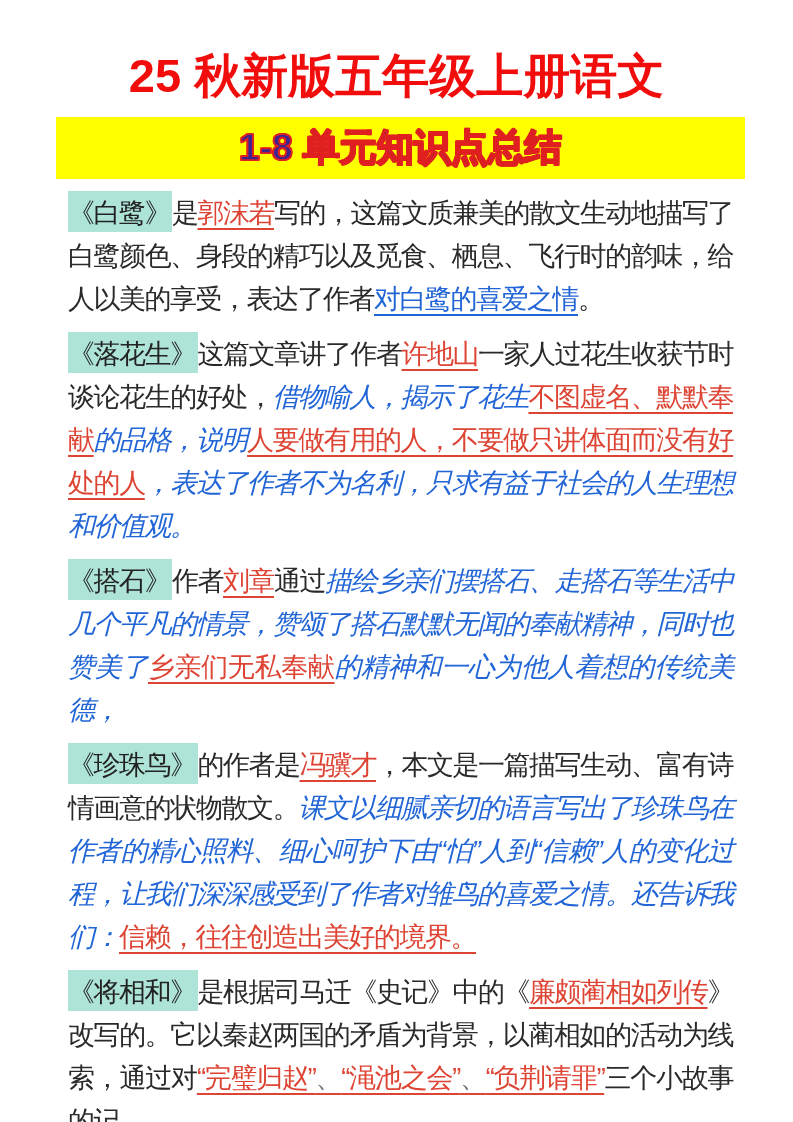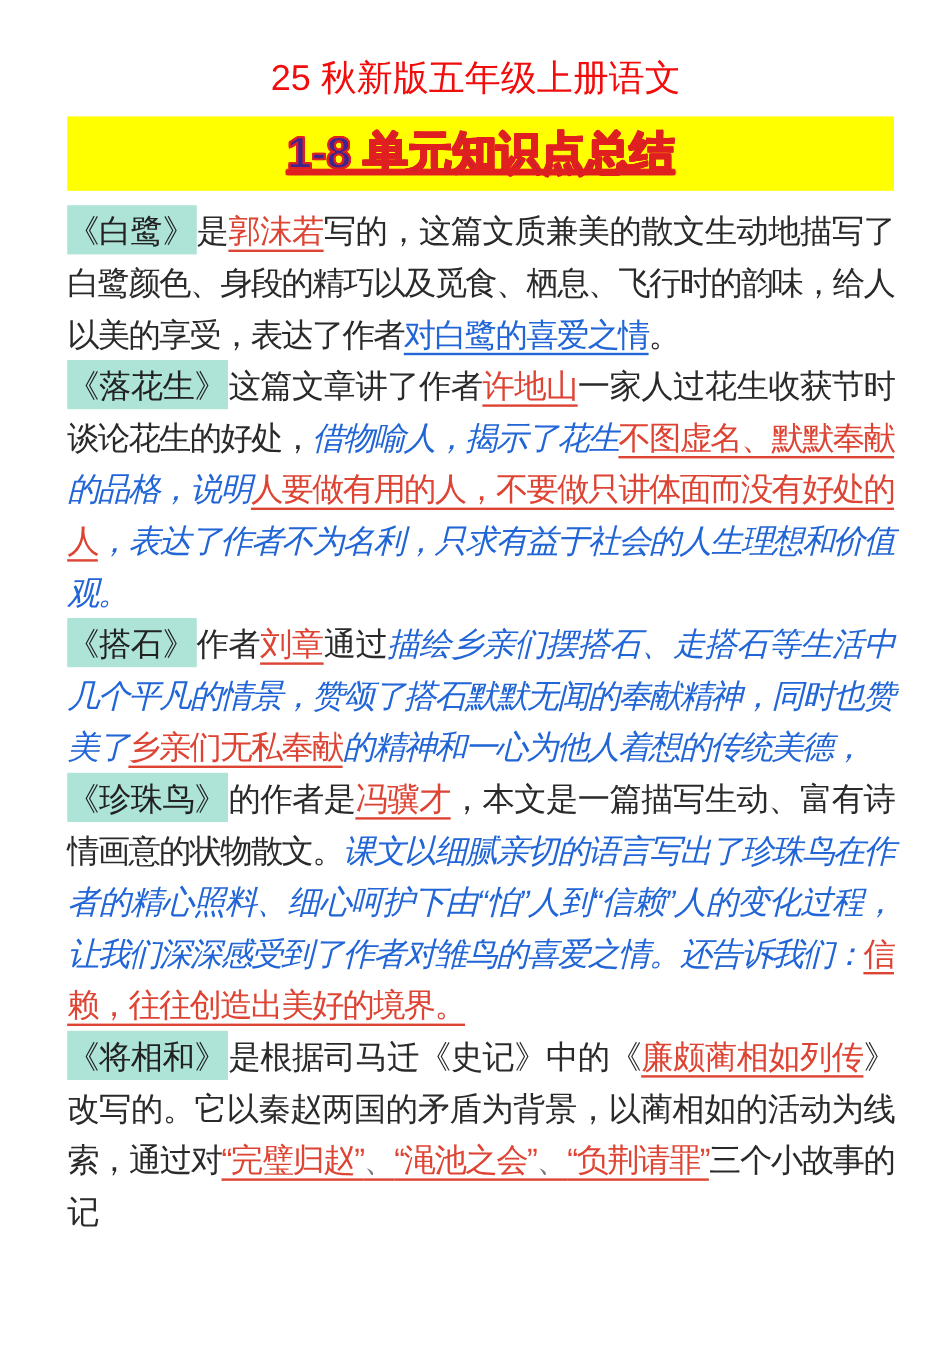--- a/index.html
+++ b/index.html
@@ -20,22 +20,22 @@
     height: 1122px;
     background: #ffffff;
     overflow: hidden;
     font-family: "Liberation Sans", "DejaVu Sans", sans-serif;
   }
   .page { width: 793px; height: 1122px; position: relative; }
 
   .title {
     margin: 48px 0 0 0;
     text-align: center;
-    font-size: 30px;
-    font-weight: normal;
+    font-size: 47px;
+    font-weight: bold;
     color: var(--title-red);
     letter-spacing: 0;
     line-height: 1.2;
   }
 
   .banner {
     margin: 13px 48px 0 56px;
     width: 689px;
     height: 62px;
     background: var(--banner-bg);
@@ -46,34 +46,33 @@
   .banner-text {
     font-size: 37px;
     font-weight: bold;
     color: var(--banner-fill);
     -webkit-text-stroke: 1.5px var(--banner-outline);
     text-shadow:
       1px 0 0 var(--banner-outline), -1px 0 0 var(--banner-outline),
       0 1px 0 var(--banner-outline), 0 -1px 0 var(--banner-outline),
       1px 1px 0 var(--banner-outline), -1px -1px 0 var(--banner-outline),
       1px -1px 0 var(--banner-outline), -1px 1px 0 var(--banner-outline);
-    text-decoration: underline;
   }
 
   .content {
     margin: 13px 48px 0 56px;
     width: 689px;
     font-size: 27px;
     line-height: 43px;
     letter-spacing: -1.5px;
     color: var(--body-black);
     text-align: justify;
     font-weight: 500;
   }
-  .para { margin: 0; padding: 0; }
+  .para { margin: 12px; padding: 0; }
 
   .run { text-decoration-skip-ink: none; }
   .run-highlight {
     background: var(--highlight-teal);
     color: #222;
     padding: 7px 2px 4px 0;
   }
   .run-black { color: var(--body-black); }
   .run-blue { color: var(--accent-blue); font-style: italic; }
   .run-blue-u {

